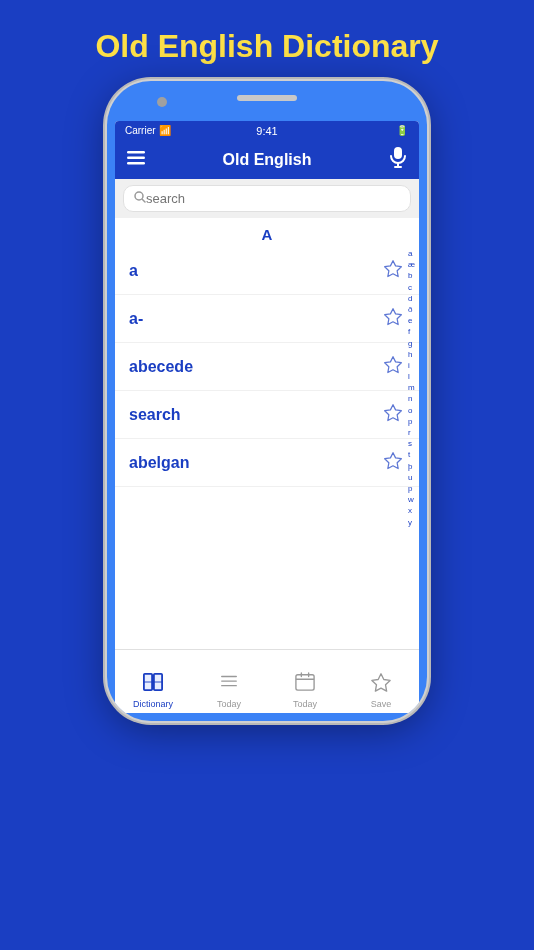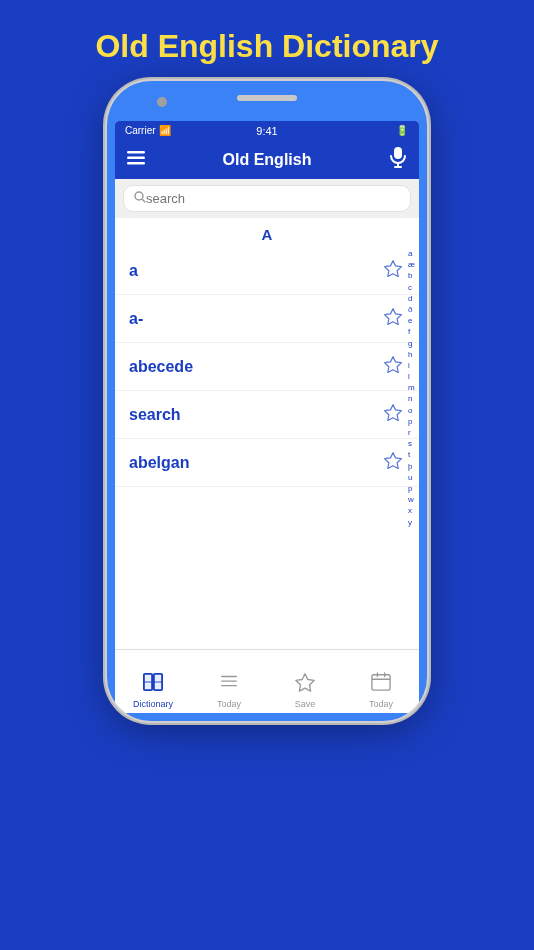--- a/index.html
+++ b/index.html
@@ -411,29 +411,29 @@
         <div class="tab-item">
       <span class="tab-icon"><svg width="22" height="20" viewBox="0 0 24 22" fill="none">
               <line x1="4" y1="5" x2="20" y2="5" stroke="#999" stroke-width="1.5" stroke-linecap="round"></line>
               <line x1="4" y1="10" x2="20" y2="10" stroke="#999" stroke-width="1.5" stroke-linecap="round"></line>
               <line x1="4" y1="15" x2="20" y2="15" stroke="#999" stroke-width="1.5" stroke-linecap="round"></line>
             </svg></span>
       <span class="tab-label">Today</span>
     </div>
         <div class="tab-item">
       <span class="tab-icon"><svg width="22" height="20" viewBox="0 0 24 22" fill="none">
-              <path d="M12 2l3.09 6.26L22 9.27l-5 4.87 1.18 6.88L12 17.77l-6.18 3.25L7 14.14 2 9.27l6.91-1.01L12 2z" stroke="#999" stroke-width="1.5" stroke-linejoin="round"></path>
-            </svg></span>
-      <span class="tab-label">Save</span>
-    </div>
-        <div class="tab-item">
-      <span class="tab-icon"><svg width="22" height="20" viewBox="0 0 24 22" fill="none">
               <rect x="2" y="3" width="20" height="17" rx="2" stroke="#999" stroke-width="1.5"></rect>
               <line x1="2" y1="8" x2="22" y2="8" stroke="#999" stroke-width="1.5"></line>
               <line x1="8" y1="1" x2="8" y2="5" stroke="#999" stroke-width="1.5" stroke-linecap="round"></line>
               <line x1="16" y1="1" x2="16" y2="5" stroke="#999" stroke-width="1.5" stroke-linecap="round"></line>
             </svg></span>
       <span class="tab-label">Today</span>
     </div>
+        <div class="tab-item">
+      <span class="tab-icon"><svg width="22" height="20" viewBox="0 0 24 22" fill="none">
+              <path d="M12 2l3.09 6.26L22 9.27l-5 4.87 1.18 6.88L12 17.77l-6.18 3.25L7 14.14 2 9.27l6.91-1.01L12 2z" stroke="#999" stroke-width="1.5" stroke-linejoin="round"></path>
+            </svg></span>
+      <span class="tab-label">Save</span>
+    </div>
       </div>
 
   </div>
 </div>
 
 </body></html>

